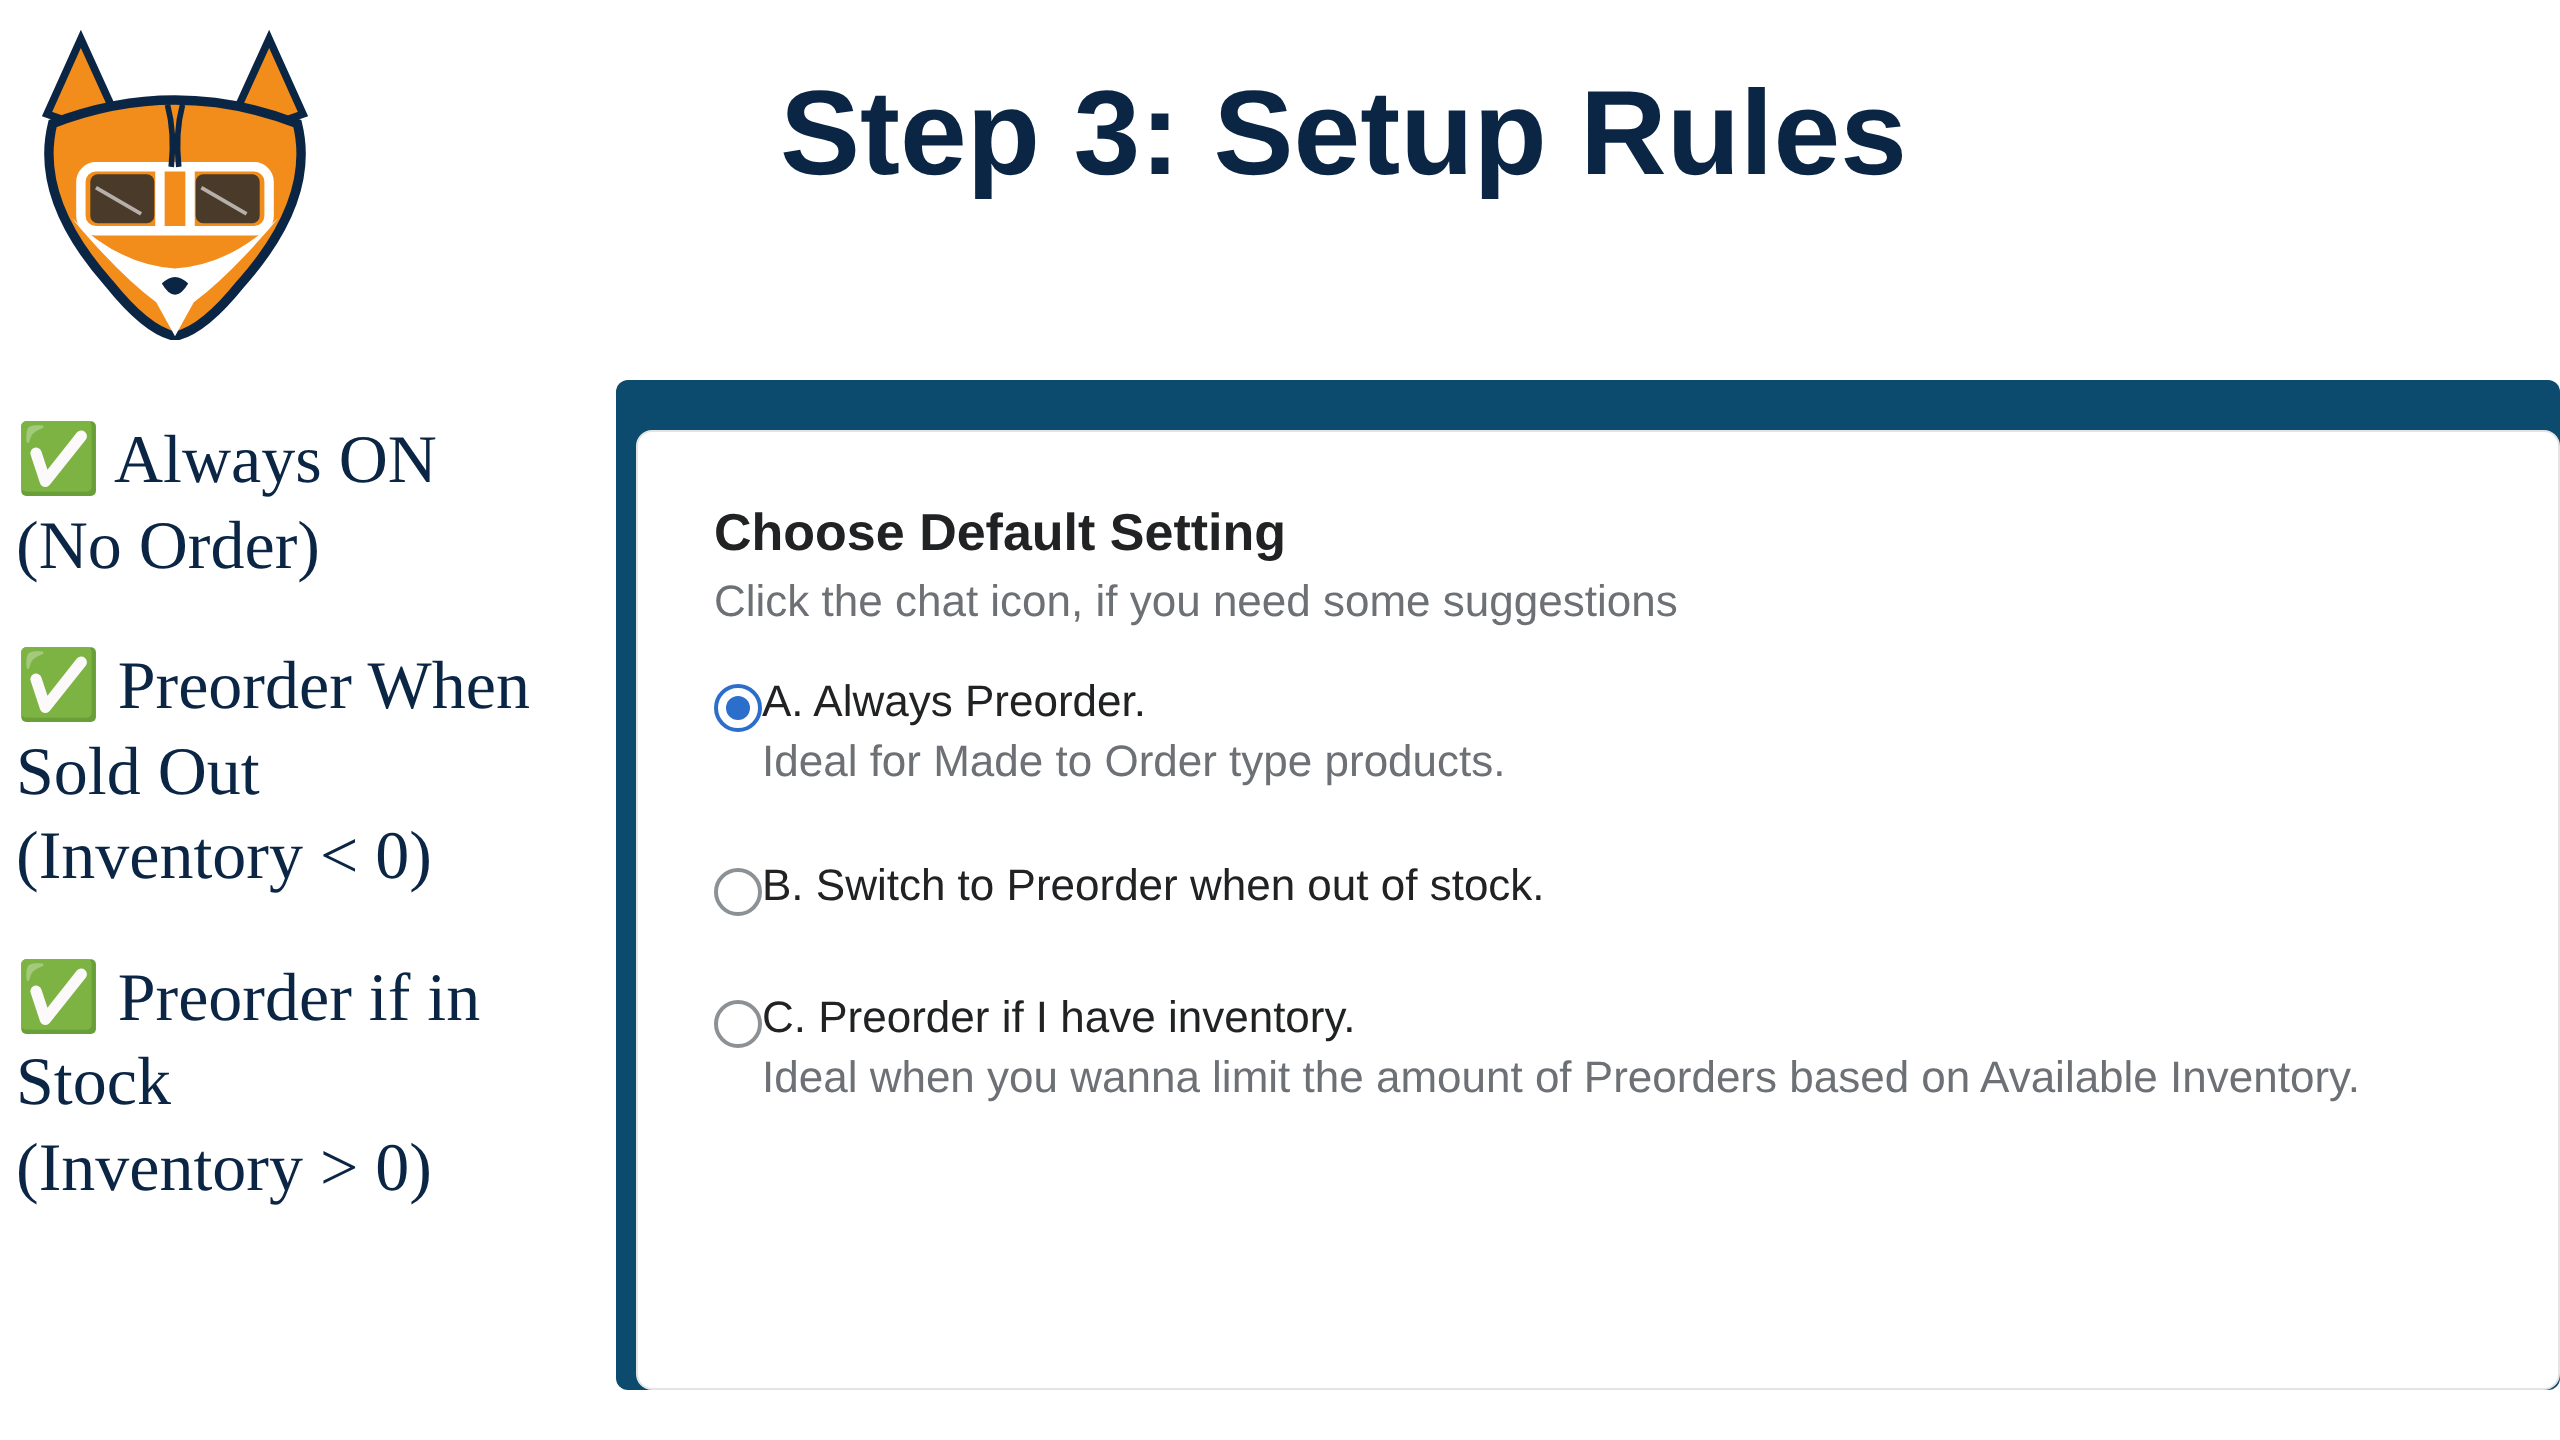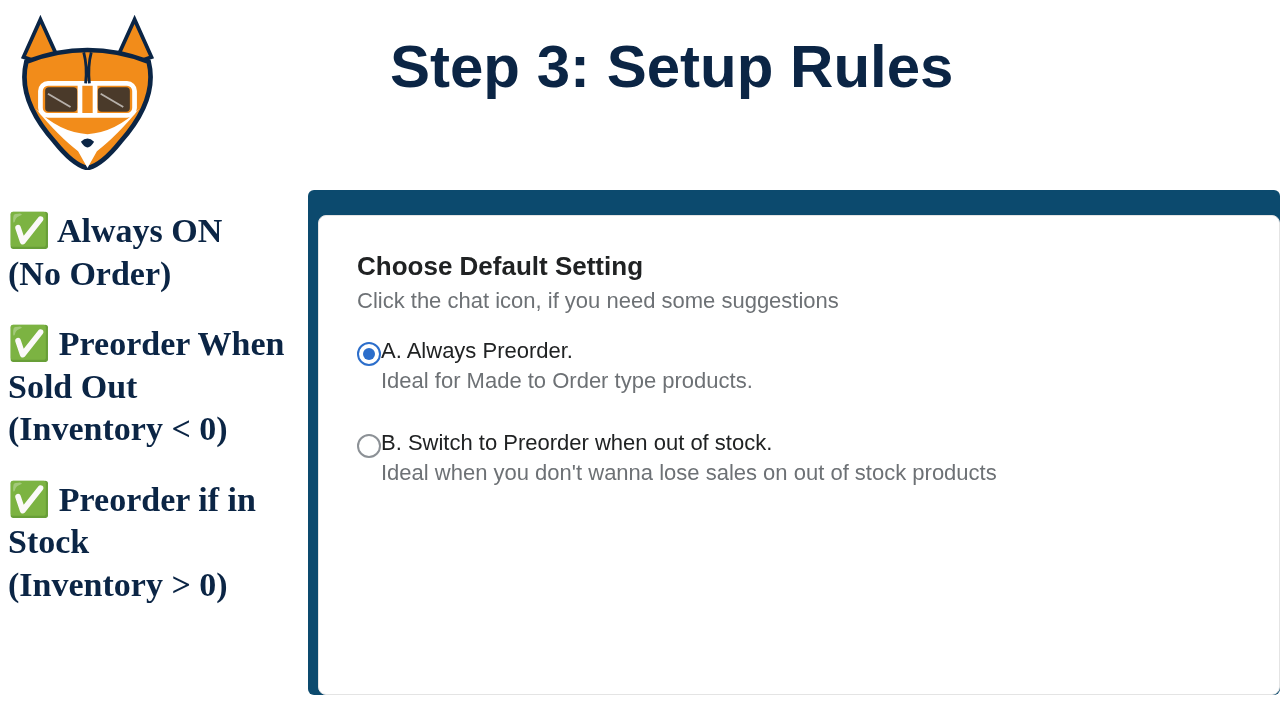--- a/index.html
+++ b/index.html
@@ -30,21 +30,21 @@
   .leftlist {
     position: absolute;
     left: 8px;
     top: 210px;
     width: 300px;
     color: #0b2545;
   }
   .leftlist .item {
     margin-bottom: 28px;
     font-size: 34px;
-    font-weight: 700;
+    font-weight: 400;
     line-height: 1.25;
   }
   .leftlist .item .sub {
     display: block;
   }
   .card-outer {
     position: absolute;
     left: 308px;
     top: 190px;
     right: 0;
@@ -167,18 +167,24 @@
       <div class="txt">
         <div class="label">A. Always Preorder.</div>
         <div class="hint">Ideal for Made to Order type products.</div>
       </div>
     </div>
 
     <div class="opt">
       <div class="radio"></div>
       <div class="txt">
         <div class="label">B. Switch to Preorder when out of stock.</div>
-        <div class="hint">Ideal when you don't wanna lose sales on out of stock products</div>
       </div>
     </div>
 
+    <div class="opt">
+      <div class="radio"></div>
+      <div class="txt">
+        <div class="label">C. Preorder if I have inventory.</div>
+        <div class="hint">Ideal when you wanna limit the amount of Preorders based on Available Inventory.</div>
+      </div>
+    </div>
   </div>
 </div>
 
 </body></html>

